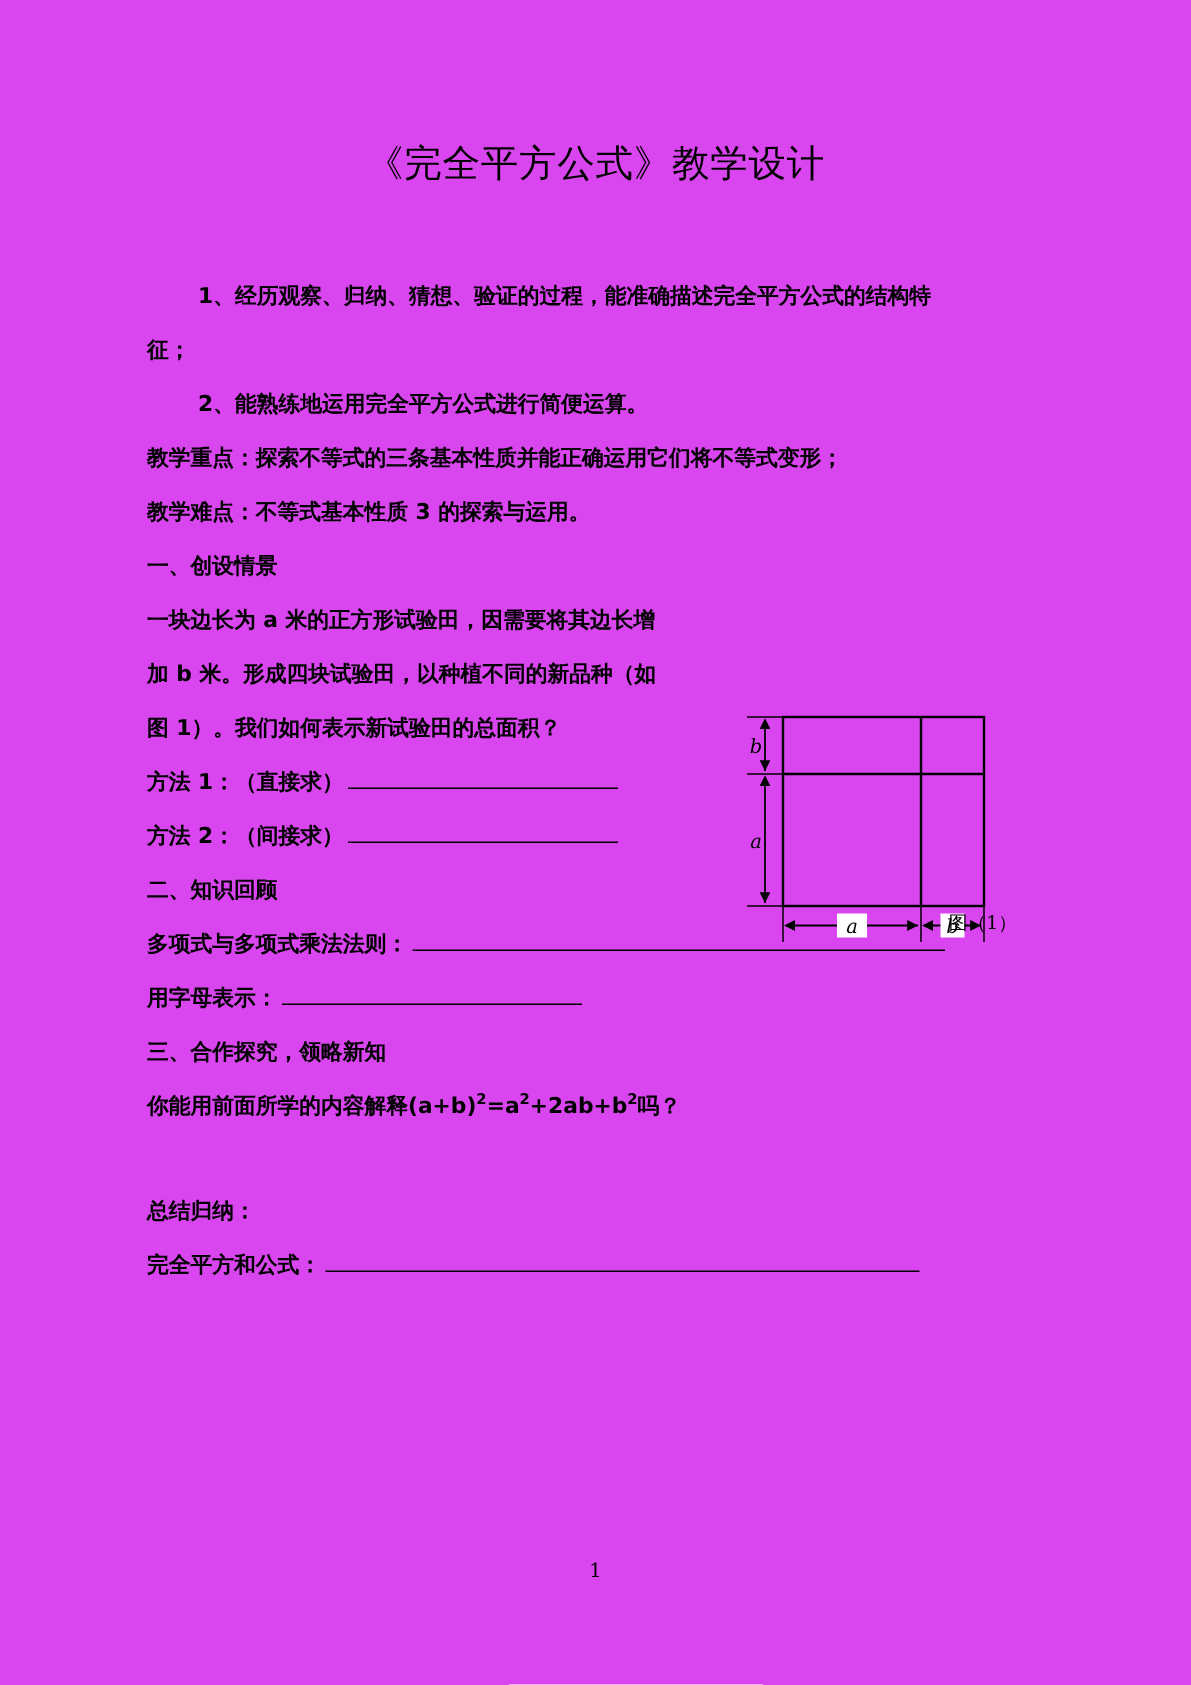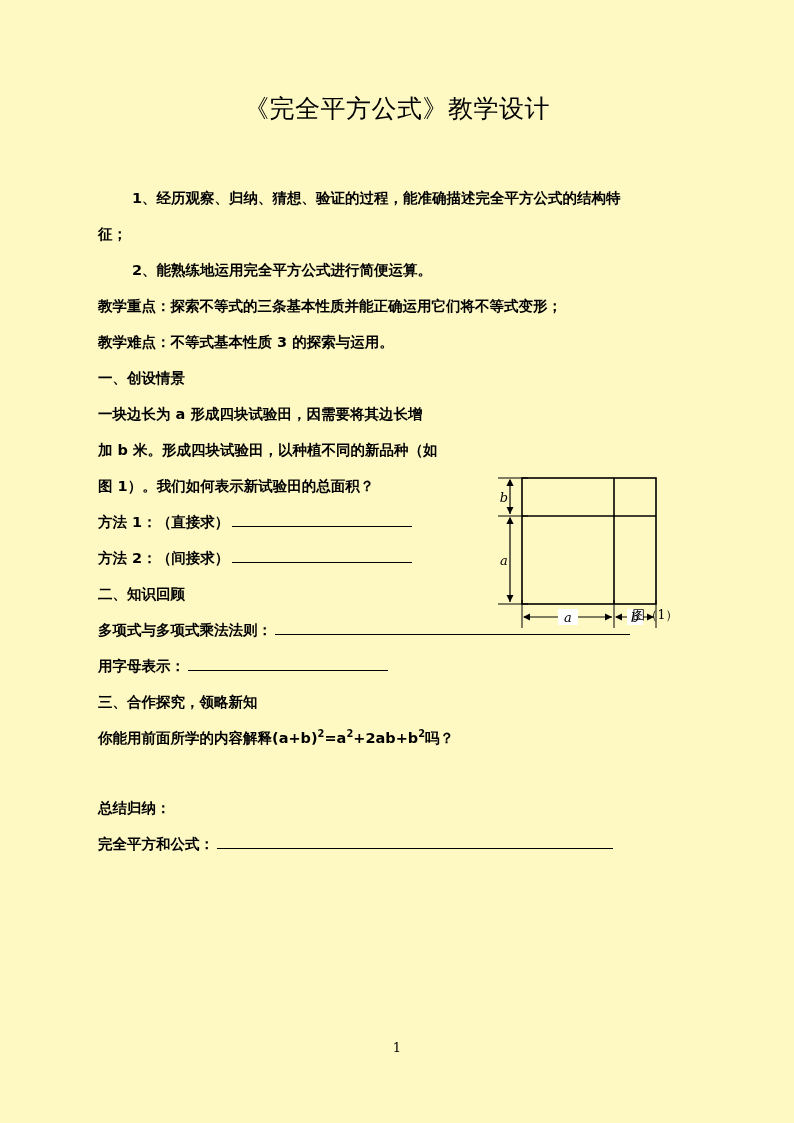--- a/index.html
+++ b/index.html
@@ -8,21 +8,21 @@
     background: #ffffff;
   }
   body {
     font-family: "DejaVu Sans", "Liberation Sans", sans-serif;
     color: #000000;
   }
   .page {
     position: relative;
     width: 794px;
     height: 1123px;
-    background: #fef9c3;
+    background: #d946ef;
     overflow: hidden;
     box-sizing: border-box;
   }
   .doc-title {
     position: absolute;
     left: 0;
     top: 92px;
     width: 794px;
     text-align: center;
     font-family: "DejaVu Serif", "Liberation Serif", serif;
@@ -109,21 +109,21 @@
     <div class="line">征；</div>
     <div class="line indent2">2、能熟练地运用完全平方公式进行简便运算。</div>
 
     <div class="line">教学重点：探索不等式的三条基本性质并能正确运用它们将不等式变形；</div>
     <div class="line">教学难点：不等式基本性质 3 的探索与运用。</div>
 
 
     <div class="bold-head">一、创设情景</div>
 
     <div class="narrow-col">
-      <div class="line">一块边长为 a 形成四块试验田，因需要将其边长增</div>
+      <div class="line">一块边长为 a 米的正方形试验田，因需要将其边长增</div>
       <div class="line">加 b 米。形成四块试验田，以种植不同的新品种（如</div>
       <div class="line">图 1）。我们如何表示新试验田的总面积？</div>
     </div>
 
     <div class="line">
       <span>方法 1：（直接求）</span><span class="rule" style="width:180px;"></span>
     </div>
 
     <div class="line">
       <span>方法 2：（间接求）</span><span class="rule" style="width:180px;"></span>

